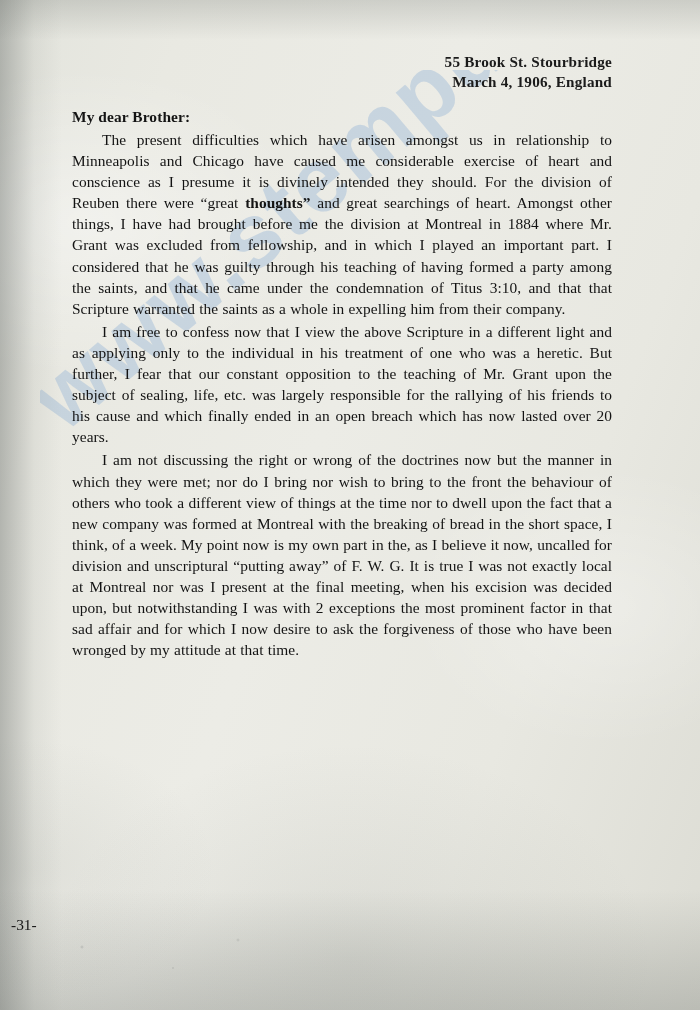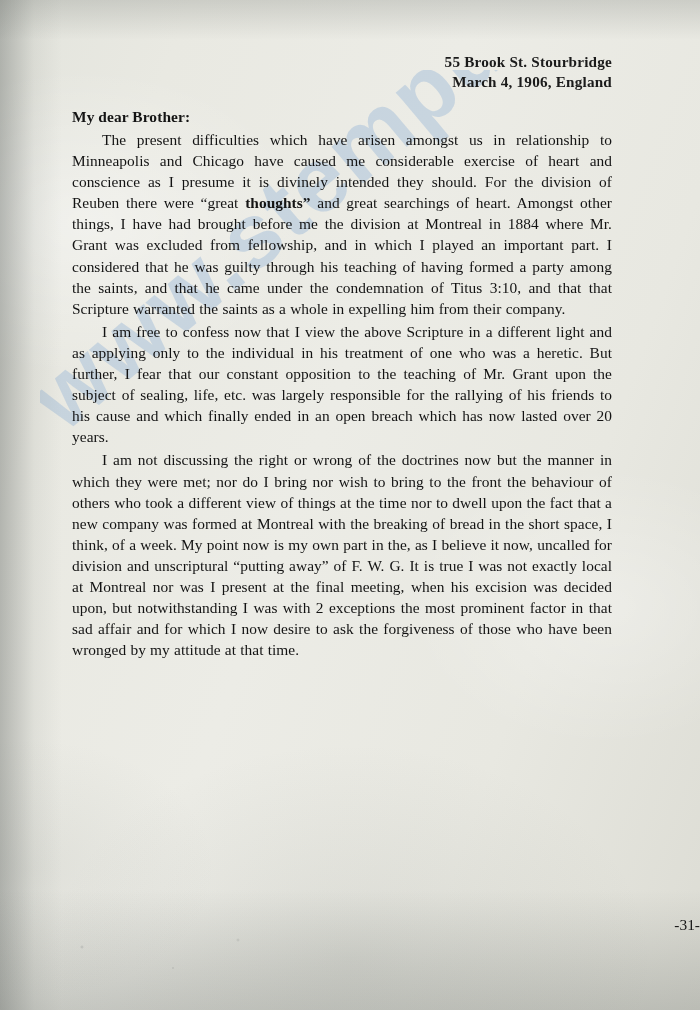--- a/index.html
+++ b/index.html
@@ -120,21 +120,21 @@
     word-spacing: 0.3px;
   }
   p.body-par b {
     font-weight: 700;
   }
   #page-number {
     position: absolute;
     left: 0;
     right: 0;
     top: 916px;
-    text-align: right;
+    text-align: left;
     font-size: 15.4px;
     color: #141414;
     font-family: "Liberation Serif", serif;
     margin-left: 11px;
   }
   
   #speckle {
     position: absolute;
     left: 30px;
     bottom: 14px;

